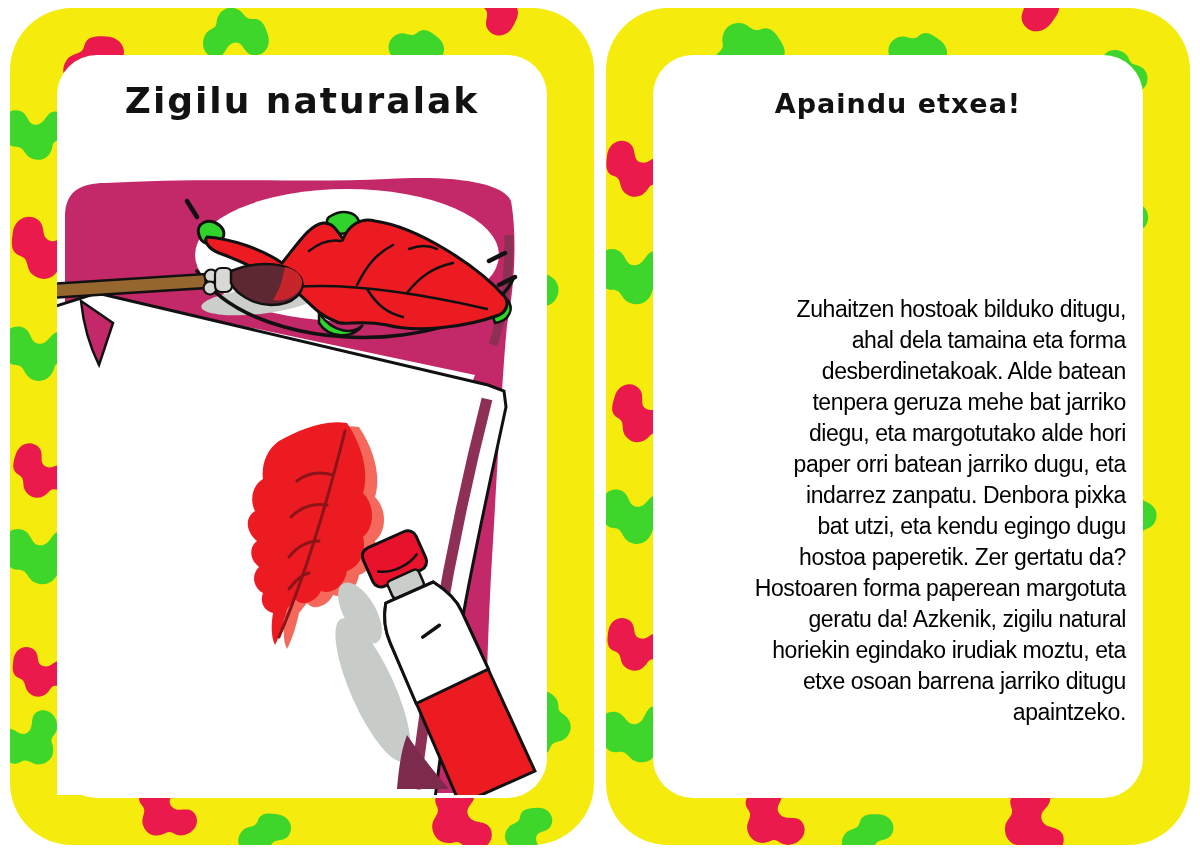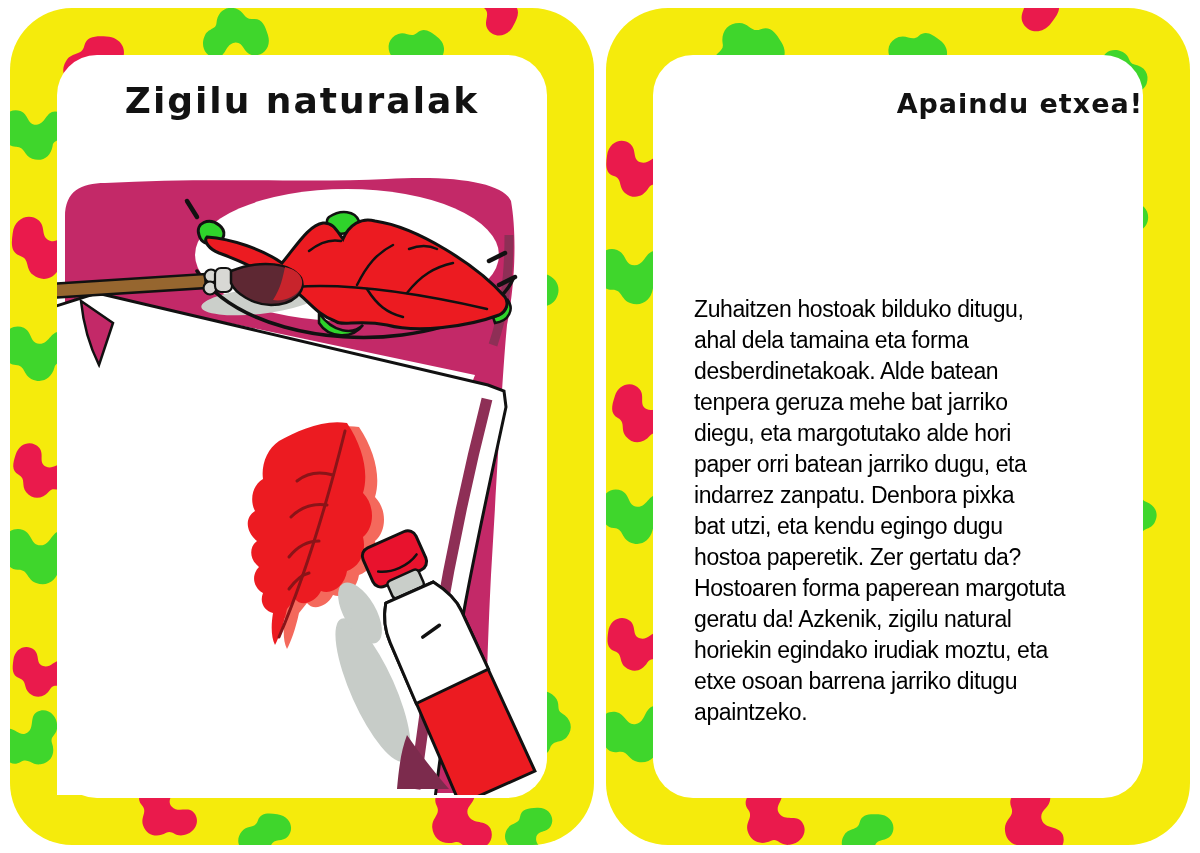--- a/index.html
+++ b/index.html
@@ -12,34 +12,35 @@
   #card-right{left:606px;}
   .card-bg{position:absolute;left:0;top:0;}
   .hand-title{
     position:absolute;left:47px;top:72px;width:490px;
     text-align:center;
     font-family:"DejaVu Sans",sans-serif;
     font-weight:700;font-size:36px;letter-spacing:2px;color:#121212;
   }
   #illustration-box{position:absolute;left:47px;top:167px;}
   .r-title{
-    position:absolute;left:47px;top:80px;width:490px;text-align:right;
+    position:absolute;left:47px;top:80px;width:490px;text-align:center;
     font-family:"DejaVu Sans",sans-serif;
     font-weight:700;font-size:27px;letter-spacing:1px;color:#121212;
   }
   .materials{
     position:absolute;left:88px;top:138px;width:430px;
     font-size:23px;line-height:31px;letter-spacing:-0.4px;
     white-space:pre-wrap;
   }
   .materials b{font-weight:700;}
   .body-par{
     position:absolute;left:88px;top:286px;width:432px;
     font-size:23px;line-height:31px;letter-spacing:-0.4px;
     white-space:pre-line;
+    text-align:right;
   }
 </style>
 </head>
 <body>
 
 <svg width="0" height="0" style="position:absolute">
   <defs>
     <path id="sq" d="M 30,2 C 44,-4 56,6 54,18 C 52,28 40,28 42,38 C 44,48 58,46 60,56 C 62,68 50,76 38,72 C 28,69 30,60 22,60 C 10,60 2,52 4,40 C 6,30 16,30 14,20 C 12,10 20,6 30,2 Z"></path>
   </defs>
 </svg>

